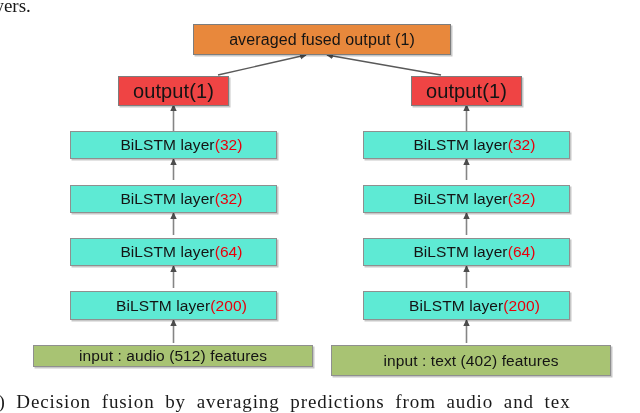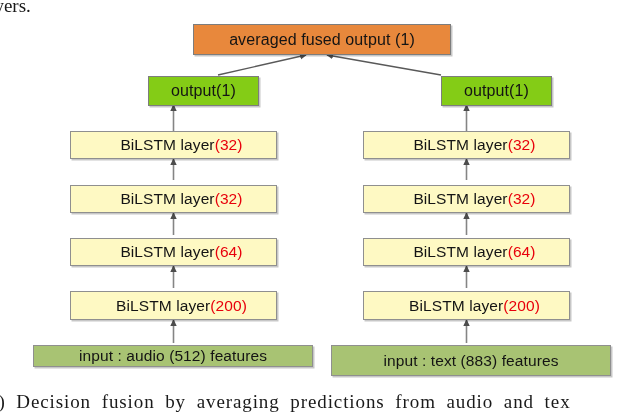--- a/index.html
+++ b/index.html
@@ -64,27 +64,26 @@
     color: #141414;
     white-space: nowrap;
     letter-spacing: 0.1px;
   }
   .node.fused {
     background: #e8883c;
     border-color: #7d7d7d;
     font-size: 16px;
   }
   .node.output {
-    background: #84cc16;
+    background: #ef4444;
     border-color: #7d7d7d;
-    font-size: 16px;
-    margin-left: 30px;
+    font-size: 20px;
   }
   .node.lstm {
-    background: #fef9c3;
+    background: #5eead4;
     border-color: #8f8f8f;
     padding-left: 16px;
   }
   .node.input {
     background: #a8c373;
     border-color: #8f8f8f;
   }
   .node .num {
     color: #e8000b;
   }
@@ -182,18 +181,18 @@
     <span class="txt">BiLSTM layer </span>
       <span class="num">(64)</span>
   </div>
 
   <div class="node lstm" style="left:363px; top:291px; width:207px; height:29px;">
     <span class="txt">BiLSTM layer </span>
       <span class="num">(200)</span>
   </div>
 
   <div class="node input" style="left:331px; top:345px; width:280px; height:31px;">
-    <span>input : text (883) features</span>
+    <span>input : text (402) features</span>
   </div>
 
 </div>
 
 <div id="caption-text" class="doc-text">d) Decision fusion by averaging predictions from audio and tex</div>
 
 </body></html>

